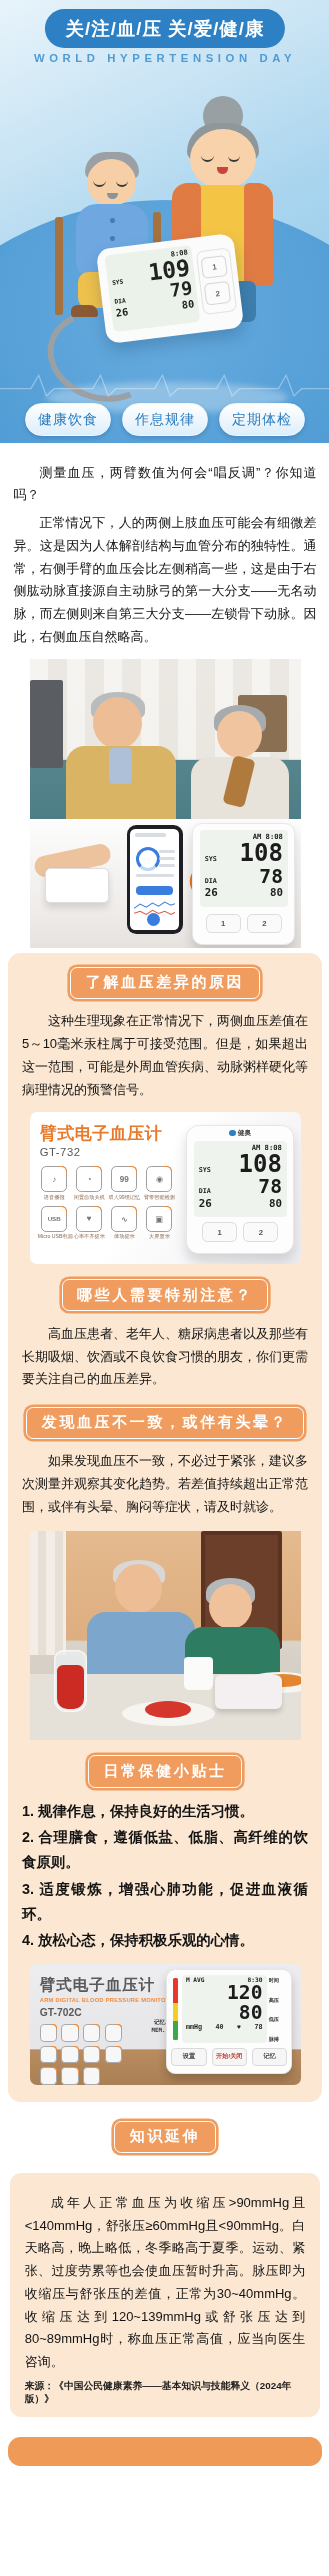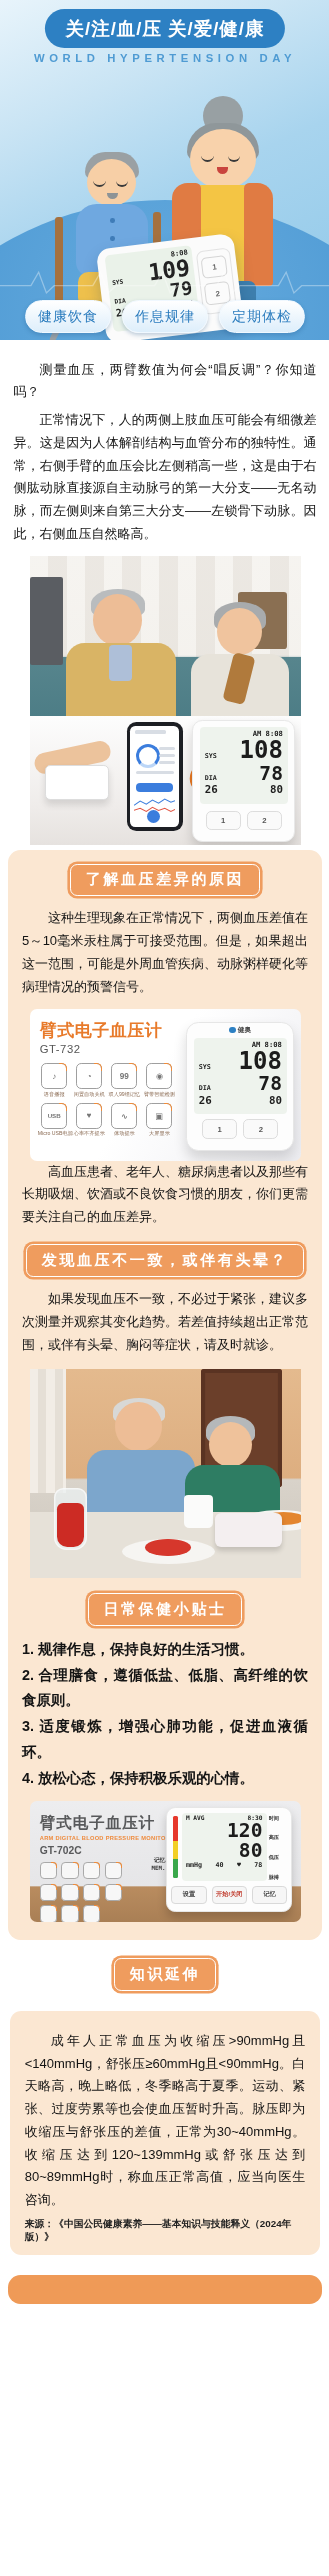--- a/index.html
+++ b/index.html
@@ -1,20 +1,20 @@
 <!DOCTYPE html>
 <html style="font-size:8.2px"><head>
 <meta charset="utf-8">
 <style>
   html,body{margin:0;padding:0;}
   body{width:330px;background:#ffffff;font-family:"Liberation Sans","DejaVu Sans",sans-serif;color:#141414;}
   .page{width:330px;overflow:hidden;background:#fff;}
 
   
-  .hero{position:relative;height:340px;overflow:hidden;
+  .hero{position:relative;height:443px;overflow:hidden;
     background:linear-gradient(155deg,#e8f4fb 0%,#c9e4f4 28%,#a8d4ee 55%,#8fc8e9 100%);}
   .hero-circle{position:absolute;left:50%;top:200px;transform:translateX(-50%);
     width:644px;height:644px;border-radius:50%;
     background:radial-gradient(circle at 50% 18%,#66abde 0%,#4e9ad4 40%,#3f8dca 100%);}
   .hero-pill{position:absolute;top:9.3px;left:50%;transform:translateX(-50%);
     background:#2d80c3;color:#fff;font-size:18.5px;font-weight:700;letter-spacing:1px;
     padding:6.7px 20.6px;border-radius:24px;white-space:nowrap;}
   .hero-sub{position:absolute;top:52px;left:0;width:100%;text-align:center;
     color:#4f9bd3;font-size:11.3px;font-weight:600;letter-spacing:4.6px;}
 
@@ -182,21 +182,21 @@
   .mon2{position:absolute;right:8.2px;top:5.2px;width:124px;height:103px;background:#fdfdfd;border-radius:9.3px;
     box-shadow:0 5.2px 9.3px rgba(0,0,0,.18);border:0.5px solid #e6e6e6;}
   .mon2-inner{display:flex;margin:5.2px 5.2px 0;}
   .cbar{width:5.2px;height:62px;margin-top:3.1px;display:flex;flex-direction:column;}
   .cbar .r{flex:4;background:#e6382c;border-radius:1.5px 1.5px 0 0;}
   .cbar .y{flex:3;background:#f2cf27;}
   .cbar .g{flex:3;background:#3aa84b;border-radius:0 0 1.5px 1.5px;}
   .mon2-lcd{flex:1;margin-left:4.1px;height:68px;padding:1.5px 4.1px;box-sizing:border-box;}
   .m2-top{display:flex;justify-content:space-between;font-size:6.2px;font-weight:700;}
   .m2-num{text-align:right;font-size:19.6px;font-weight:700;line-height:1.02;}
-  .m2-bot{display:flex;justify-content:space-between;align-items:baseline;font-size:6.7px;font-weight:700;}
+  .m2-bot{display:flex;justify-content:space-between;align-items:baseline;font-size:6.7px;font-weight:700;font-family:Liberation Mono, monospace;}
   .m2-labels{width:17.5px;margin-left:2.1px;display:flex;flex-direction:column;justify-content:space-between;height:66px;padding-top:2.1px;}
   .m2-lab{font-size:5.2px;color:#333;font-weight:700;}
   .memtag{position:absolute;left:-17.5px;top:49px;font-size:5.7px;color:#333;font-weight:700;width:15.5px;text-align:right;}
   .mon2-btns{display:flex;justify-content:center;gap:5.2px;margin-top:5.2px;}
   .b2{min-width:27px;height:15.5px;border:0.5px solid #d9d9d9;border-radius:4.1px;background:#f6f6f6;
     font-size:6.2px;font-weight:700;color:#444;display:flex;align-items:center;justify-content:center;padding:0 3.1px;}
   .b2.start{color:#c0392b;}
 
   
   .kwrap{background:#fff;padding:3.1px 0 1px;}
@@ -418,20 +418,21 @@
               <span class="lcd-small">80</span>
             </div>
         </div>
         <div class="mon1-btns">
           <div class="ubtn">1</div>
           <div class="ubtn">2</div>
         </div>
       </div>
     </div>
 
+    <div class="obadge">哪些人需要特别注意？</div>
     <p class="p panel-text">高血压患者、老年人、糖尿病患者以及那些有长期吸烟、饮酒或不良饮食习惯的朋友，你们更需要关注自己的血压差异。</p>
 
     <div class="obadge">发现血压不一致，或伴有头晕？</div>
     <p class="p panel-text">如果发现血压不一致，不必过于紧张，建议多次测量并观察其变化趋势。若差值持续超出正常范围，或伴有头晕、胸闷等症状，请及时就诊。</p>
 
     <div class="photo photo2">
       <div class="curt2"></div>
       <div class="door"></div>
       <div class="fig p2-man">
         <div class="hair"></div>

